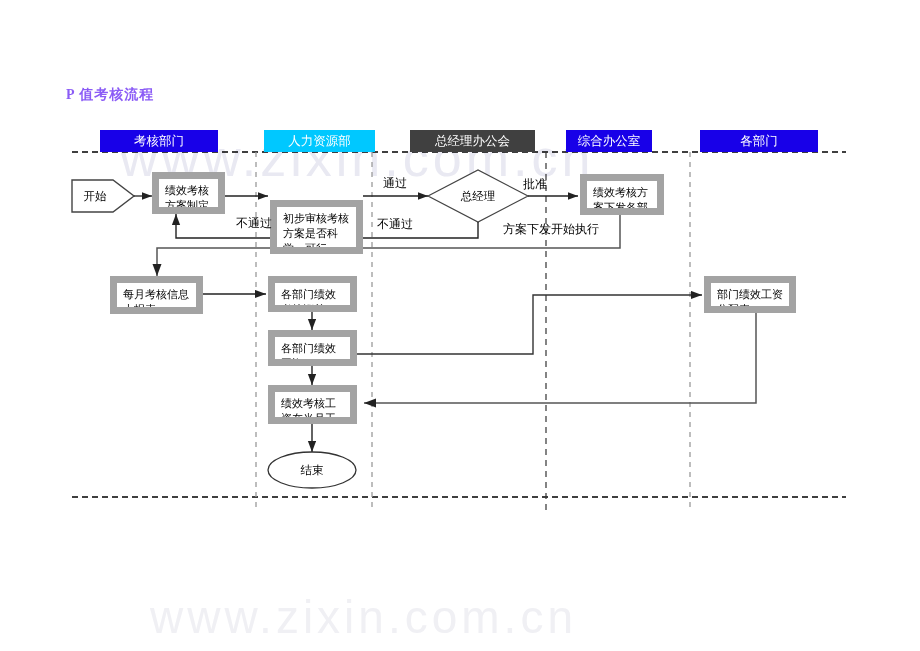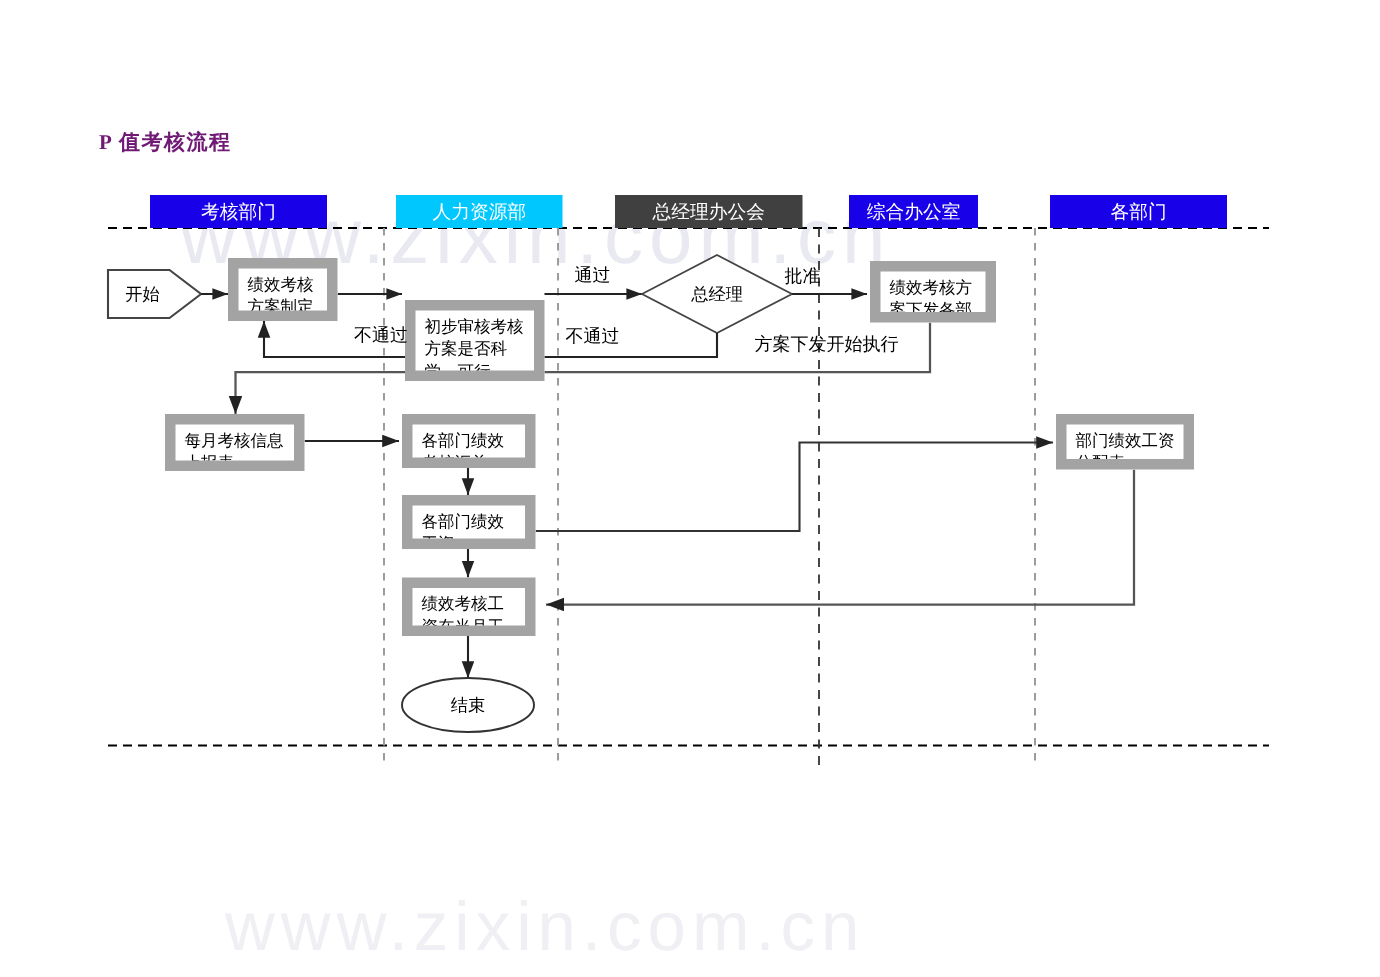--- a/index.html
+++ b/index.html
@@ -20,21 +20,21 @@
     width: 920px;
     height: 651px;
   }
   .title {
     position: absolute;
     left: 66px;
     top: 86px;
     font-size: 14px;
     font-weight: bold;
     letter-spacing: 1px;
-    color: #701a75;
+    color: #8b5cf6;
     white-space: nowrap;
   }
   .lane-header {
     position: absolute;
     height: 22px;
     line-height: 22px;
     text-align: center;
     font-size: 12.5px;
     color: #ffffff;
     white-space: nowrap;

